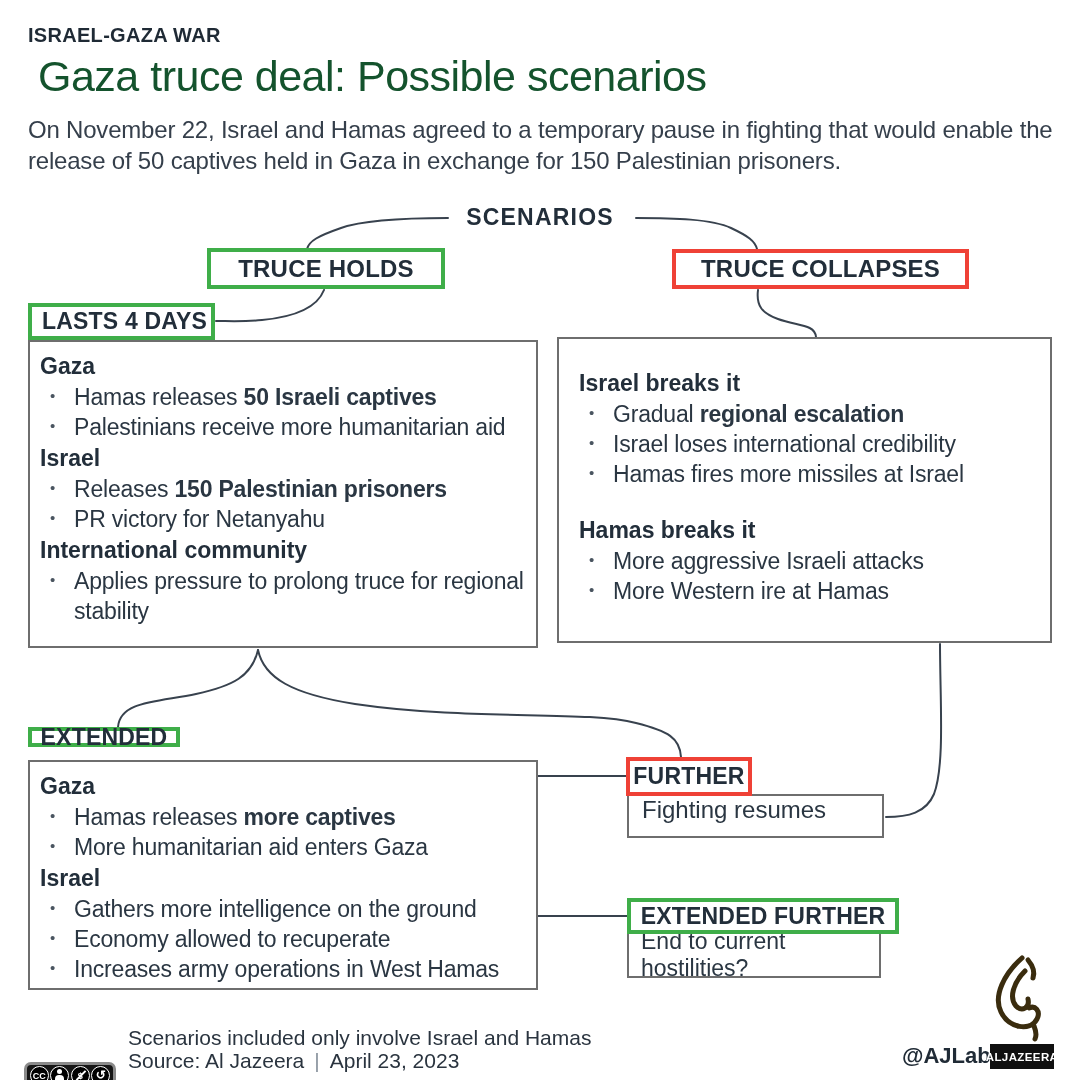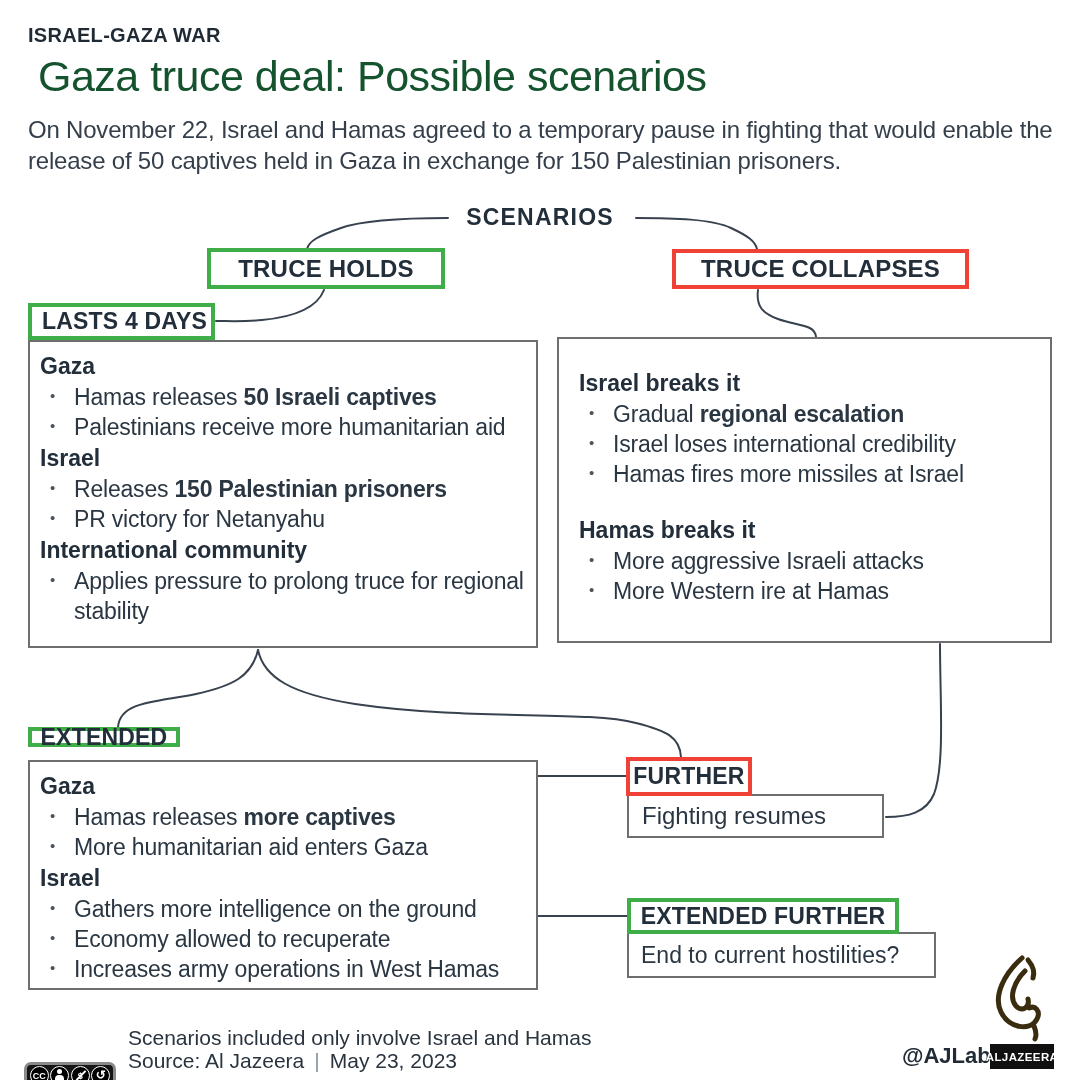--- a/index.html
+++ b/index.html
@@ -33,23 +33,23 @@
   #tag-lasts4{left:28px;top:303px;width:187px;height:37px;padding-left:10px;}
   #tag-extended{left:28px;top:727px;width:152px;height:20px;justify-content:center;}
   #tag-expires{left:626px;top:757px;width:126px;height:39px;justify-content:center;}
   #tag-extended-further{left:627px;top:898px;width:272px;height:36px;justify-content:center;}
 
   
   .cbox{position:absolute;background:#fff;border:2px solid #6e6e6e;box-sizing:border-box;z-index:1;}
   #box-holds{left:28px;top:340px;width:510px;height:308px;padding:8px 6px 0 10px;}
   #box-collapses{left:557px;top:337px;width:495px;height:306px;padding:28px 6px 0 20px;}
   #box-extended{left:28px;top:760px;width:510px;height:230px;padding:8px 6px 0 10px;}
-  #box-fighting{left:627px;top:794px;width:257px;height:44px;display:flex;align-items:center;
+  #box-fighting{left:627px;top:794px;width:257px;height:44px;display:flex;
                 padding-left:13px;font-size:24px;color:#2a3642;z-index:2;}
-  #box-hostilities{left:627px;top:932px;width:309px;height:46px;display:flex;align-items:center;
+  #box-hostilities{left:627px;top:932px;width:254px;height:46px;display:flex;align-items:center;
                    padding-left:12px;font-size:23px;color:#2a3642;z-index:2;}
 
   .sec-heading{font-size:23px;font-weight:700;line-height:32px;color:#222e3a;}
   #box-collapses .sec-heading:not(:first-child){margin-top:25px;}
   .cbox ul{margin:0;padding:0;list-style:none;}
   .cbox li{position:relative;font-size:23px;line-height:30px;color:#2a3642;
            padding-left:34px;letter-spacing:-.2px;}
   .cbox li::before{content:"\2022";position:absolute;left:10px;top:-1px;
                    font-size:15px;color:#4a5560;}
   .b{font-weight:700;}
@@ -195,21 +195,21 @@
     <div class="cc-col">
       <div class="cc-circle">
         <span class="sa-arrow">↺</span>
       </div>
       <div class="cc-label">SA</div>
     </div>
   </div>
 
   <div class="foot-note">Scenarios included only involve Israel and Hamas</div>
   <div class="foot-source">
-    <span>Source: Al Jazeera</span><span class="sep">|</span><span>May 23, 2023</span>
+    <span>Source: Al Jazeera</span><span class="sep">|</span><span>April 23, 2023</span>
   </div>
 
   <svg class="aj-logo" width="66" height="90" viewBox="0 0 66 90">
     <g fill="none" stroke="#3a2c0e" stroke-width="5" stroke-linecap="round">
       <path d="M38 6 C20 22 9 44 17 60 C25 76 46 80 53 67 C57 59 51 53 45 56"></path>
       <path d="M41 19 C29 31 25 46 32 54 C38 60 46 56 44 47"></path>
       <path d="M44 8 C49 14 51 20 49 26"></path>
       <path d="M50 74 C52 79 53 83 51 87"></path>
     </g>
   </svg>

